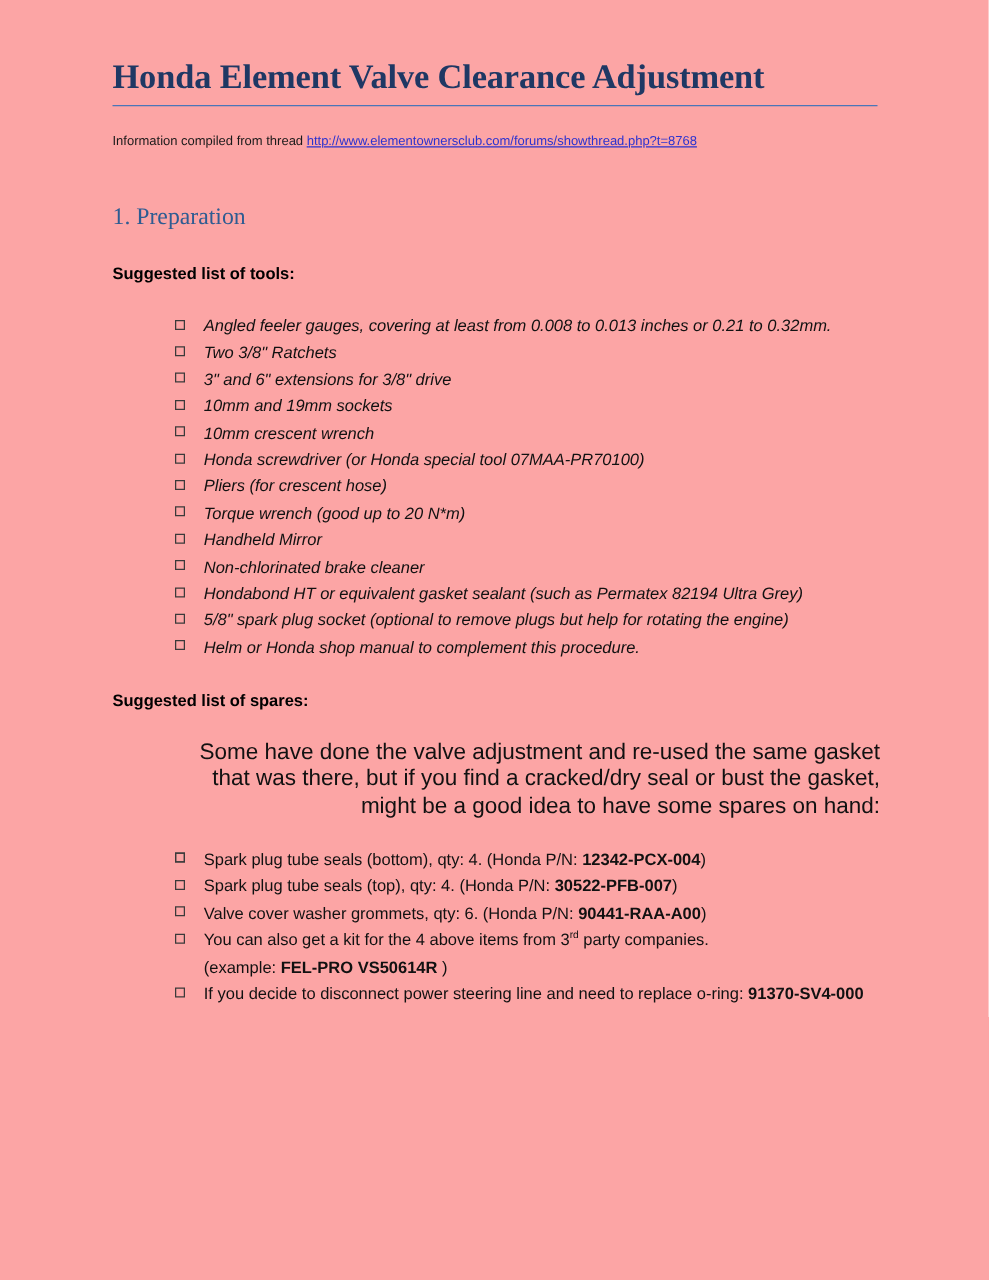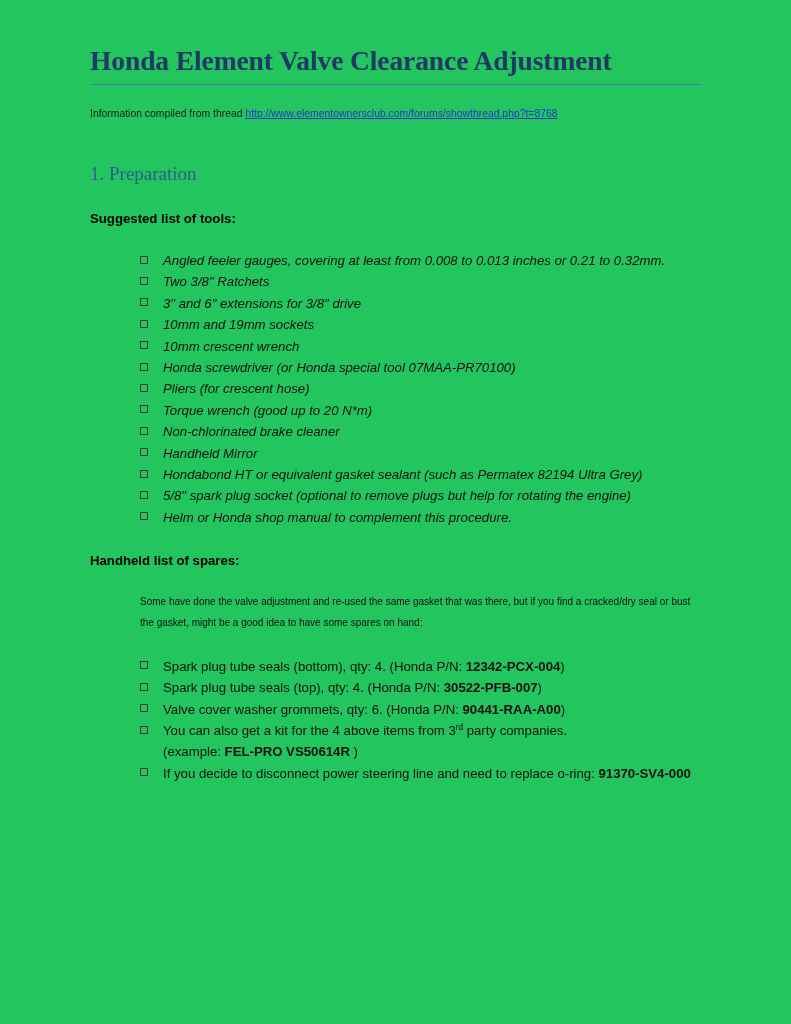--- a/index.html
+++ b/index.html
@@ -13,21 +13,21 @@
     position: relative;
     font-family: "Liberation Sans", sans-serif;
     color: #000000;
     -webkit-font-smoothing: antialiased;
   }
   .page {
     position: absolute;
     top: 0; left: 0;
     width: 791px;
     height: 1024px;
-    background: #22c55e;
+    background: #fca5a5;
     overflow: hidden;
   }
   .content {
     position: absolute;
     left: 90px;
     top: 44px;
     width: 614px;
   }
 
   
@@ -113,23 +113,24 @@
   .check-item .txt sup {
     font-size: 0.62em;
     vertical-align: super;
     line-height: 0;
   }
 
   
   .indent-para {
     margin: 21px 0 0 0;
     padding-left: 50px;
-    font-size: 10px;
+    font-size: 18px;
     line-height: 21.2px;
     color: #111111;
+    text-align: right;
   }
 </style>
 </head>
 <body>
 
 <div class="page">
   <div class="content">
 
     <h1 class="doc-title">Honda Element Valve Clearance Adjustment</h1>
     <hr class="title-rule">
@@ -144,28 +145,28 @@
 
     <ul class="check-list tools" id="tools-list">
         <li class="check-item"><span class="box"></span><span class="txt">Angled feeler gauges, covering at least from 0.008 to 0.013 inches or 0.21 to 0.32mm.</span></li>
         <li class="check-item"><span class="box"></span><span class="txt">Two 3/8" Ratchets</span></li>
         <li class="check-item"><span class="box"></span><span class="txt">3" and 6" extensions for 3/8" drive</span></li>
         <li class="check-item"><span class="box"></span><span class="txt">10mm and 19mm sockets</span></li>
         <li class="check-item"><span class="box"></span><span class="txt">10mm crescent wrench</span></li>
         <li class="check-item"><span class="box"></span><span class="txt">Honda screwdriver (or Honda special tool 07MAA-PR70100)</span></li>
         <li class="check-item"><span class="box"></span><span class="txt">Pliers (for crescent hose)</span></li>
         <li class="check-item"><span class="box"></span><span class="txt">Torque wrench (good up to 20 N*m)</span></li>
+        <li class="check-item"><span class="box"></span><span class="txt">Handheld Mirror</span></li>
         <li class="check-item"><span class="box"></span><span class="txt">Non-chlorinated brake cleaner</span></li>
-        <li class="check-item"><span class="box"></span><span class="txt">Handheld Mirror</span></li>
         <li class="check-item"><span class="box"></span><span class="txt">Hondabond HT or equivalent gasket sealant (such as Permatex 82194 Ultra Grey)</span></li>
         <li class="check-item"><span class="box"></span><span class="txt">5/8" spark plug socket (optional to remove plugs but help for rotating the engine)</span></li>
         <li class="check-item"><span class="box"></span><span class="txt">Helm or Honda shop manual to complement this procedure.</span></li>
       </ul>
 
-    <p class="sub-heading">Handheld list of spares:</p>
+    <p class="sub-heading">Suggested list of spares:</p>
 
     <p class="indent-para">Some have done the valve adjustment and re-used the same gasket that was there, but if you find a cracked/dry seal or bust the gasket, might be a good idea to have some spares on hand:</p>
 
     <ul class="check-list spares" id="spares-list">
         <li class="check-item"><span class="box"></span></li>
         <li class="check-item"><span class="box"></span><span class="txt"><span>Spark plug tube seals (bottom), qty: 4. (Honda P/N: </span><b>12342-PCX-004</b><span>)</span></span></li>
         <li class="check-item"><span class="box"></span><span class="txt"><span>Spark plug tube seals (top), qty: 4. (Honda P/N: </span><b>30522-PFB-007</b><span>)</span></span></li>
         <li class="check-item"><span class="box"></span><span class="txt"><span>Valve cover washer grommets, qty: 6. (Honda P/N: </span><b>90441-RAA-A00</b><span>)</span></span></li>
         <li class="check-item"><span class="box"></span><span class="txt"><span>You can also get a kit for the 4 above items from 3</span><sup>rd</sup><span> party companies.</span><br><span>(example: </span><b>FEL-PRO VS50614R</b><span> )</span></span></li>
         <li class="check-item"><span class="box"></span><span class="txt"><span>If you decide to disconnect power steering line and need to replace o-ring: </span><b>91370-SV4-000</b></span></li>

